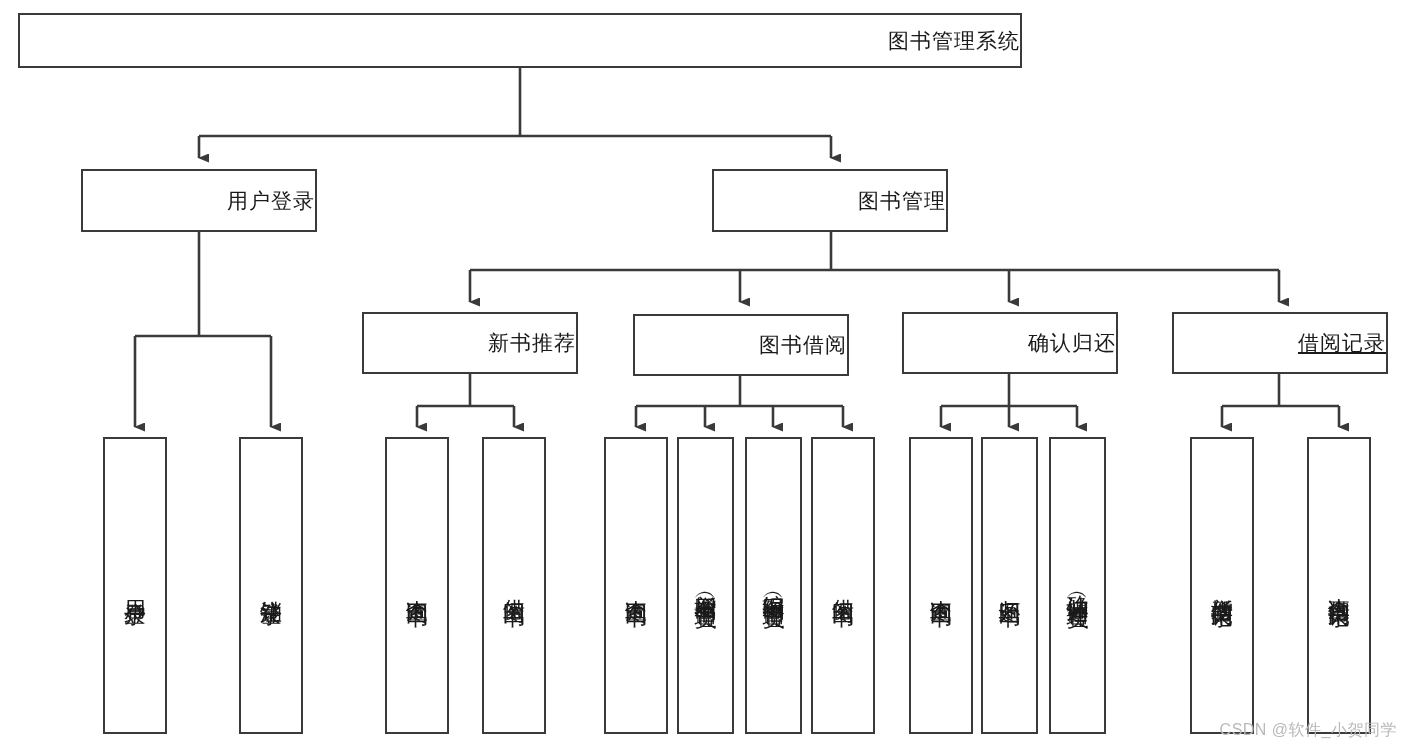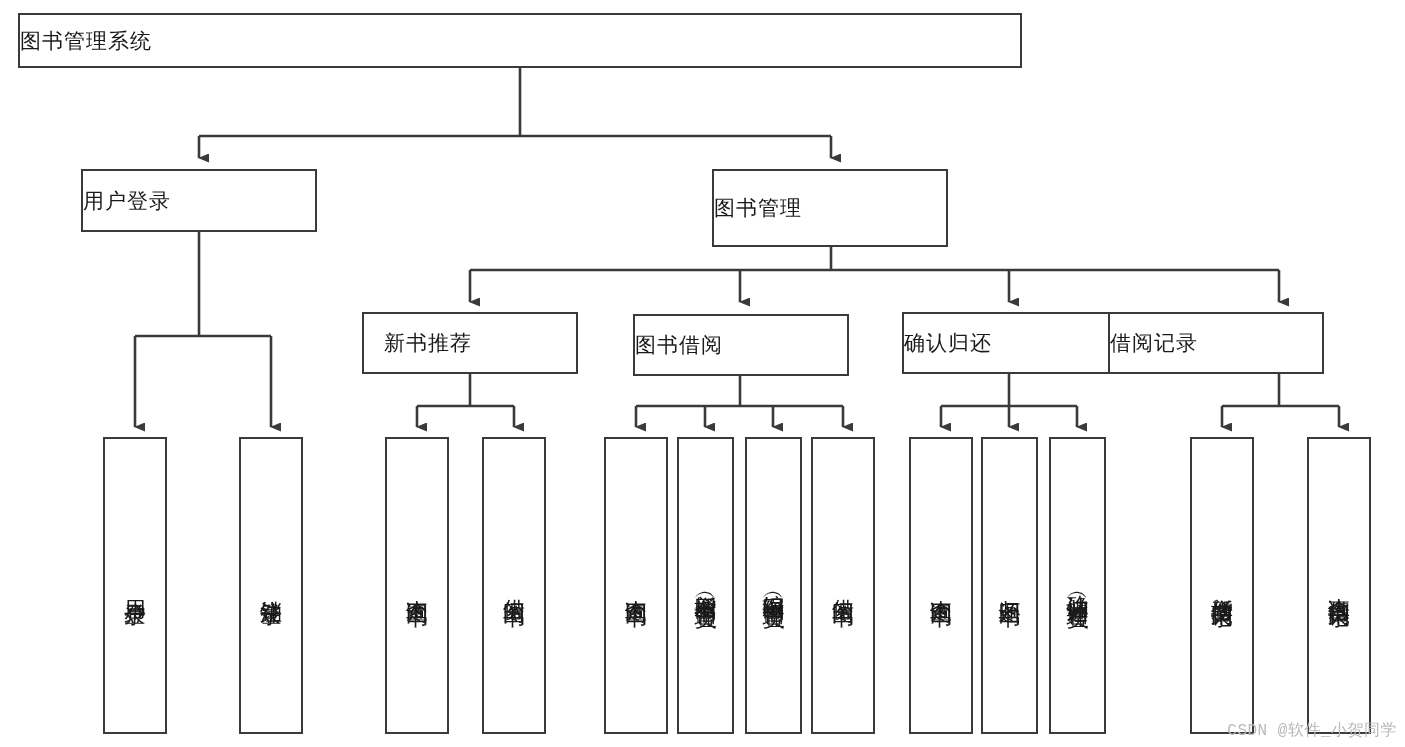--- a/index.html
+++ b/index.html
@@ -26,21 +26,21 @@
     height: 747px;
     pointer-events: none;
   }
   .node {
     position: absolute;
     box-sizing: border-box;
     background: #ffffff;
     border: 2px solid #3a3a3a;
     display: flex;
     align-items: center;
-    justify-content: flex-start;
+    justify-content: flex-end;
     color: #1a1a1a;
   }
   .node.horiz .label {
     font-size: 21px;
     line-height: 1.1;
     letter-spacing: 1px;
     white-space: nowrap;
   }
   .node.vert {
     align-items: center;
@@ -58,21 +58,20 @@
   }
   .watermark {
     position: absolute;
     right: 8px;
     bottom: 6px;
     font-size: 16px;
     color: #b9b9b9;
     letter-spacing: 0.5px;
     white-space: nowrap;
     user-select: none;
-    font-family: Liberation Mono, monospace;
   }
 </style>
 </head>
 <body>
 
 <div id="canvas">
 
   <svg class="edges" viewBox="0 0 1405 747">
     <defs>
       <marker id="arrow" markerWidth="9" markerHeight="11" refX="4.5" refY="10" orient="auto" markerUnits="userSpaceOnUse">
@@ -123,34 +122,34 @@
     </g>
   </svg>
 
   <div class="node horiz" style="left:18px; top:13px; width:1004px; height:55px;">
     <span class="label">图书管理系统</span>
   </div>
 
   <div class="node horiz" style="left:81px; top:169px; width:236px; height:63px;">
     <span class="label">用户登录</span>
   </div>
-  <div class="node horiz" style="left:712px; top:169px; width:236px; height:78px;">
+  <div class="node horiz" style="left:712px; top:169px; width:236px; height:63px;">
     <span class="label">图书管理</span>
   </div>
 
   <div class="node horiz" style="left:362px; top:312px; width:216px; height:62px;padding-left:20px;">
     <span class="label">新书推荐</span>
   </div>
   <div class="node horiz" style="left:633px; top:314px; width:216px; height:62px;">
     <span class="label">图书借阅</span>
   </div>
   <div class="node horiz" style="left:902px; top:312px; width:216px; height:62px;">
     <span class="label">确认归还</span>
   </div>
-  <div class="node horiz" style="left:1108px; top:312px; width:216px; height:62px;">
+  <div class="node horiz" style="left:1172px; top:312px; width:216px; height:62px;text-decoration:underline;">
     <span class="label">借阅记录</span>
   </div>
 
   <div class="node vert" style="left:103px; top:437px; width:64px; height:297px;">
     <span class="label">用户登录</span>
   </div>
   <div class="node vert" style="left:239px; top:437px; width:64px; height:297px;">
     <span class="label">注销登录</span>
   </div>
 

